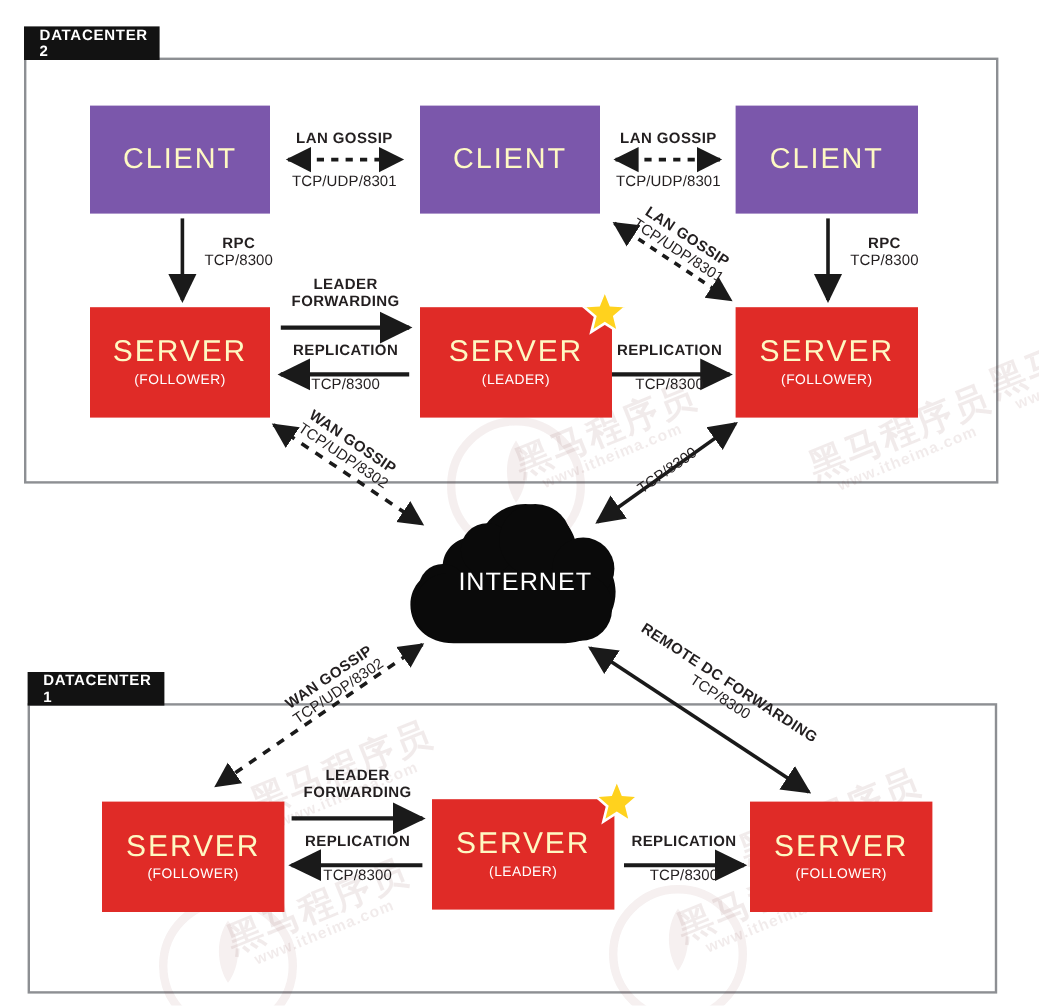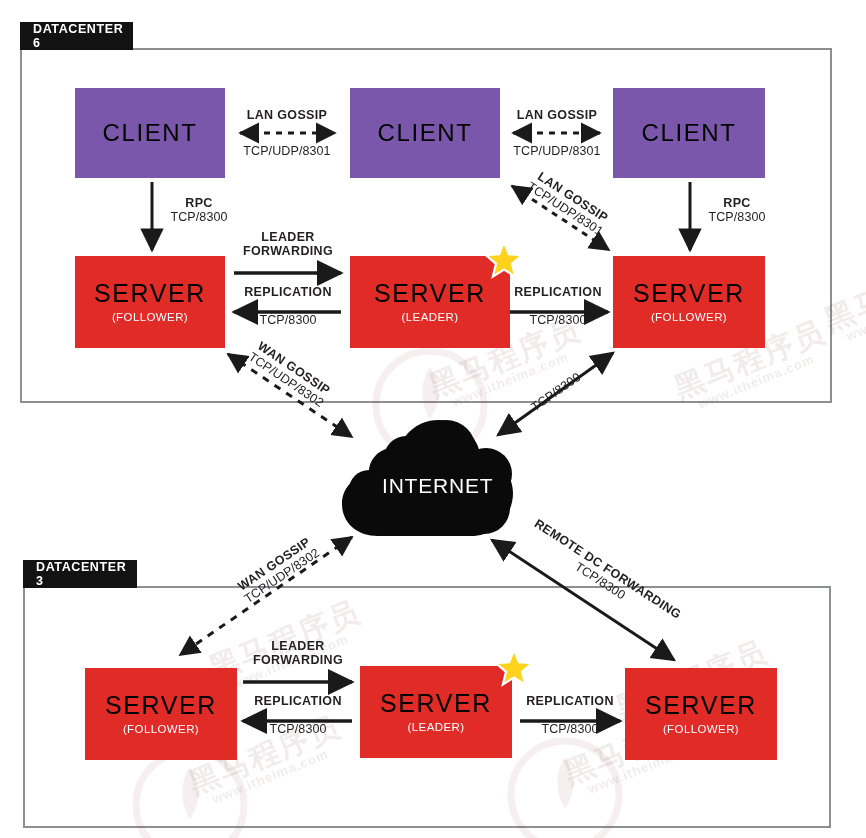--- a/index.html
+++ b/index.html
@@ -44,21 +44,21 @@
     position: absolute;
     display: flex;
     flex-direction: column;
     align-items: center;
     justify-content: center;
     z-index: 4;
   }
   .node.client { background: #7b57ab; }
   .node.server { background: #e02b27; text-align: right; }
   .node .node-title {
-    color: #000000;
+    color: #fef9c3;
     font-size: 25px;
     font-weight: 300;
     letter-spacing: 1.6px;
     line-height: 1;
   }
   .node .node-sub {
     color: #ffffff;
     font-size: 11.5px;
     letter-spacing: 0.4px;
     margin-top: 6px;
@@ -172,26 +172,26 @@
   <div class="wm wm-url" style="left:584px; top:759px; transform:rotate(-22deg);">www.itheima.com</div>
 
   <div class="wm wm-cn" style="left:205px; top:620px; transform:rotate(-22deg);">黑马程序员</div>
   <div class="wm wm-url" style="left:228px; top:654px; transform:rotate(-22deg);">www.itheima.com</div>
 
   <div class="wm wm-cn" style="left:612px; top:660px; transform:rotate(-22deg);">黑马程序员</div>
   <div class="wm wm-url" style="left:636px; top:694px; transform:rotate(-22deg);">www.itheima.com</div>
 
   <div class="dc-frame" style="left:20px; top:48px; width:812px; height:355px;"></div>
   <div class="dc-tab" style="left:20px; top:22px; width:113px; height:28px;">
-    <span>DATACENTER 6</span>
+    <span>DATACENTER 2</span>
   </div>
 
   <div class="dc-frame" style="left:23px; top:586px; width:808px; height:242px;"></div>
   <div class="dc-tab" style="left:23px; top:560px; width:114px; height:28px;">
-    <span>DATACENTER 3</span>
+    <span>DATACENTER 1</span>
   </div>
 
   <svg id="arrows" viewBox="0 0 866 838">
     <defs>
       <marker id="ah" markerWidth="9" markerHeight="9" refX="7.2" refY="4.5" orient="auto" markerUnits="strokeWidth">
         <path d="M0,0.6 L8,4.5 L0,8.4 Z" fill="#1a1a1a"></path>
       </marker>
       <marker id="ahs" markerWidth="8" markerHeight="8" refX="6.4" refY="4" orient="auto" markerUnits="strokeWidth">
         <path d="M0,0.5 L7,4 L0,7.5 Z" fill="#1a1a1a"></path>
       </marker>

